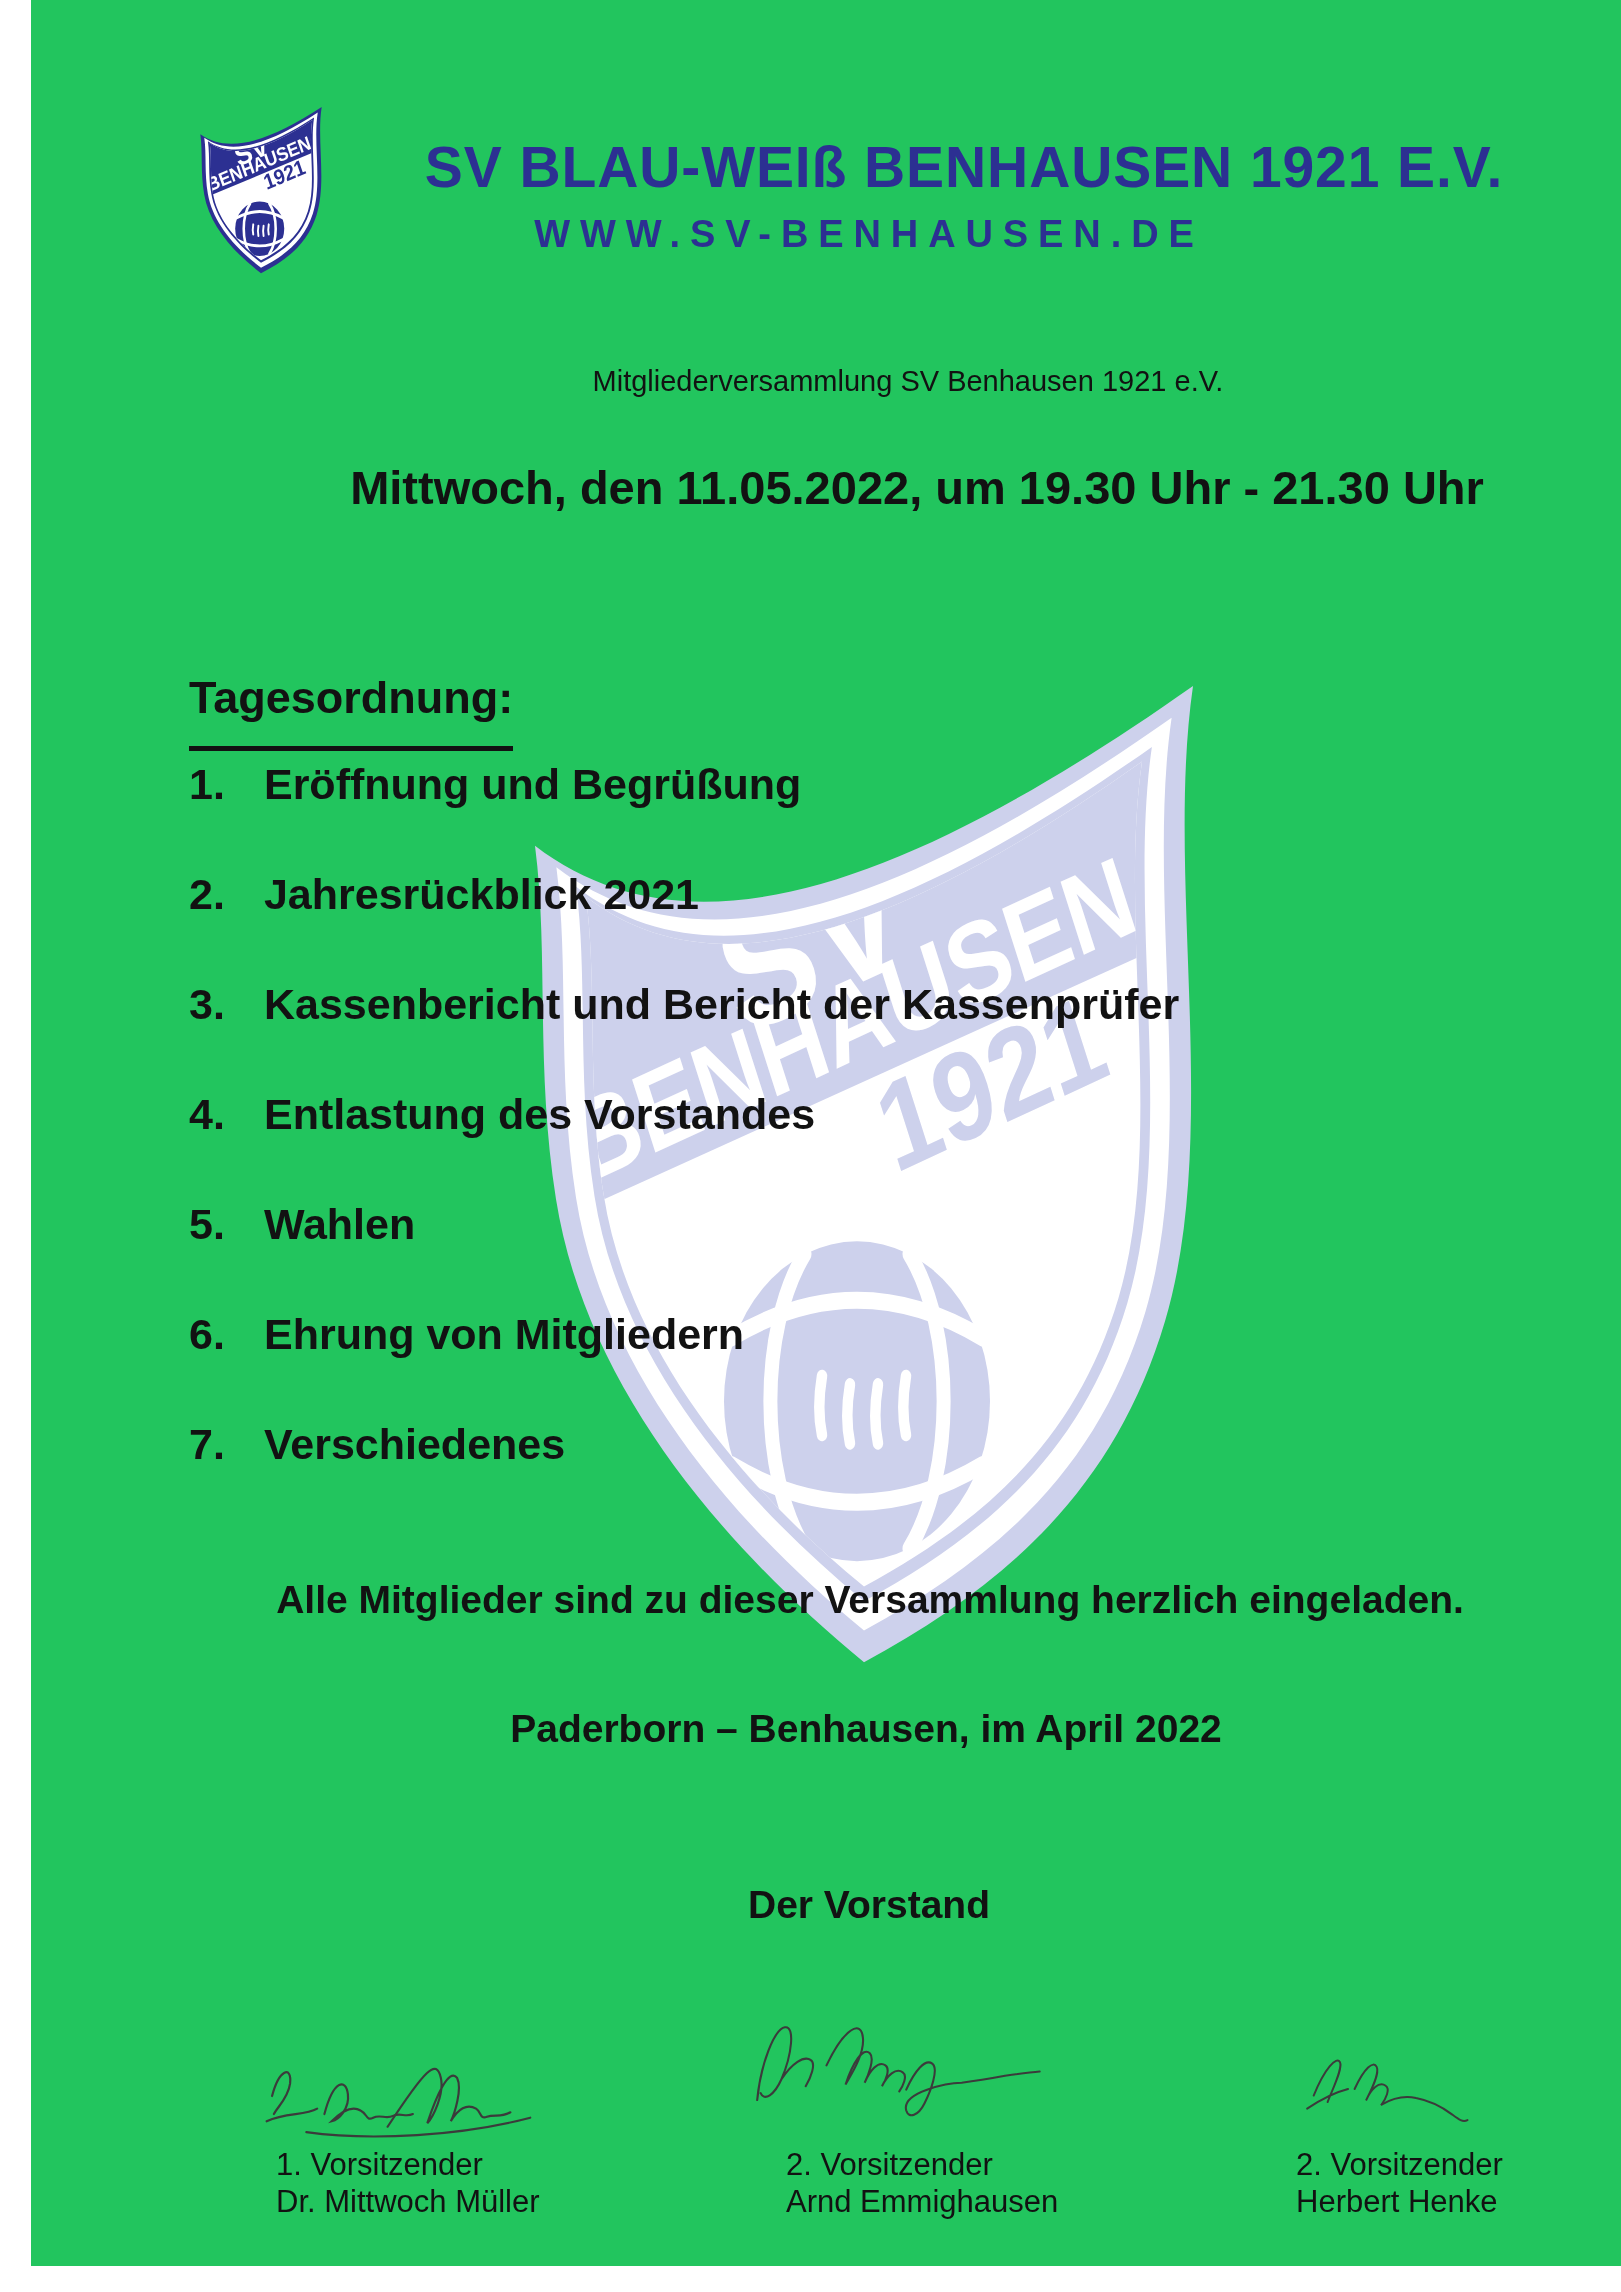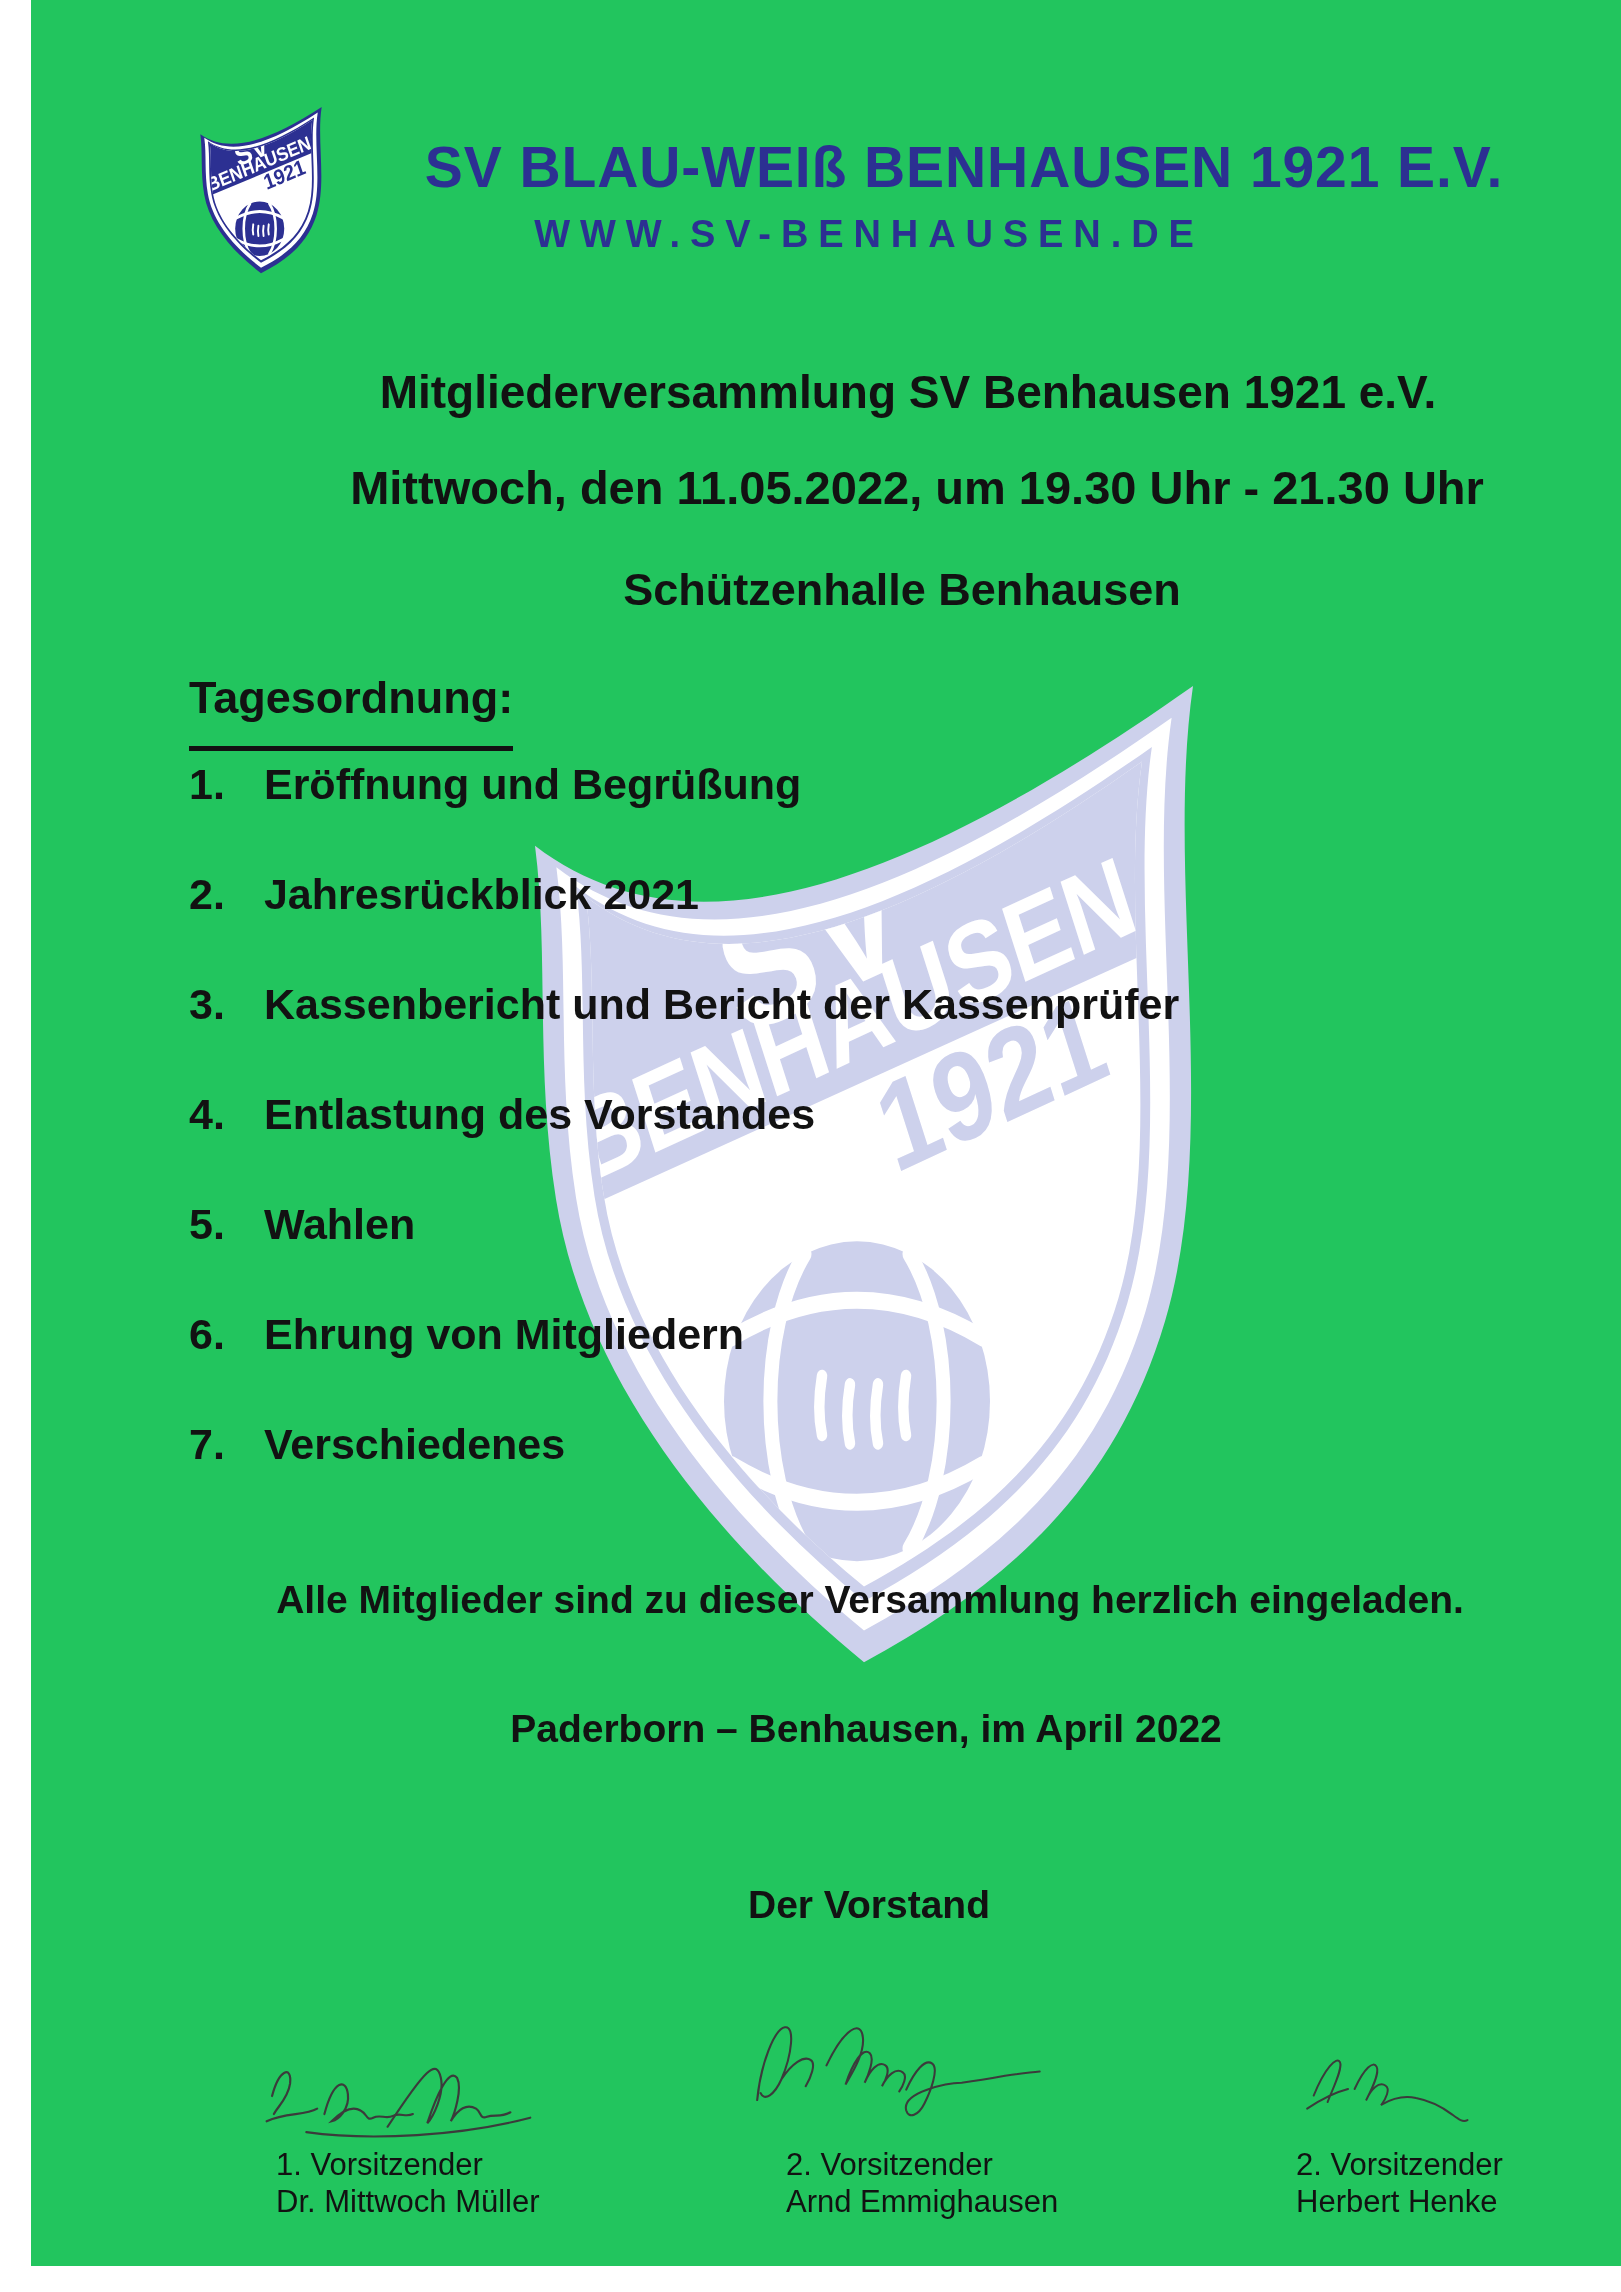--- a/index.html
+++ b/index.html
@@ -28,21 +28,21 @@
   .crest-logo{
     position:absolute;left:159px;top:97px;width:142px;height:179px;
     color:var(--brand);z-index:1;
   }
 
   .club-name{top:134px;left:933px;font-size:57px;font-weight:bold;
     color:var(--brand);letter-spacing:0.9px;}
   .website{top:213px;left:838px;font-size:38px;font-weight:bold;
     color:var(--brand);letter-spacing:9.9px;}
 
-  .meeting-title{top:365px;left:877px;font-size:46px;font-weight:bold;}
+  .meeting-title{top:365px;left:877px;font-size:29px;font-weight:normal;}
   .meeting-datetime{top:460px;left:886px;font-size:47px;font-weight:bold;}
   .meeting-location{top:564px;left:871px;font-size:45px;font-weight:bold;}
 
   .agenda-heading{top:672px;left:158px;font-size:45px;font-weight:bold;}
   .agenda-heading span{border-bottom:5.4px solid var(--ink);padding-bottom:23px;}
 
   .agenda{top:757px;left:158px;list-style:none;margin:0;padding:0;}
   .agenda li{height:110px;line-height:54px;font-size:43px;font-weight:bold;}
   .agenda .num{display:inline-block;width:63px;}
 
@@ -107,21 +107,20 @@
     </svg>
 
   <svg class="crest-logo" viewBox="0 0 220 250" preserveAspectRatio="none">
       <use href="#crest"></use>
     </svg>
   <div class="abs ctr z1 club-name">SV BLAU-WEIß BENHAUSEN 1921 E.V.</div>
   <div class="abs ctr z1 website">WWW.SV-BENHAUSEN.DE</div>
 
   <div class="abs ctr z1 meeting-title">Mitgliederversammlung SV Benhausen 1921 e.V.</div>
   <div class="abs ctr z1 meeting-datetime">Mittwoch, den 11.05.2022, um 19.30 Uhr - 21.30 Uhr</div>
-  <div class="abs ctr z1 meeting-location">Schützenhalle Benhausen</div>
 
   <div class="abs z1 agenda-heading">
     <span>Tagesordnung:</span>
   </div>
   <ol class="abs z1 agenda">
     <li>
       <span class="num">1.</span>
       <span>Eröffnung und Begrüßung</span>
     </li>
     <li>

